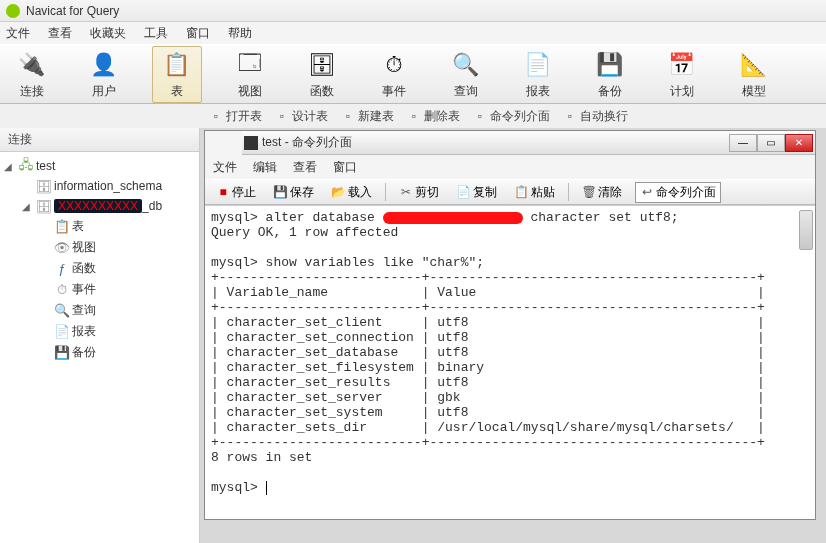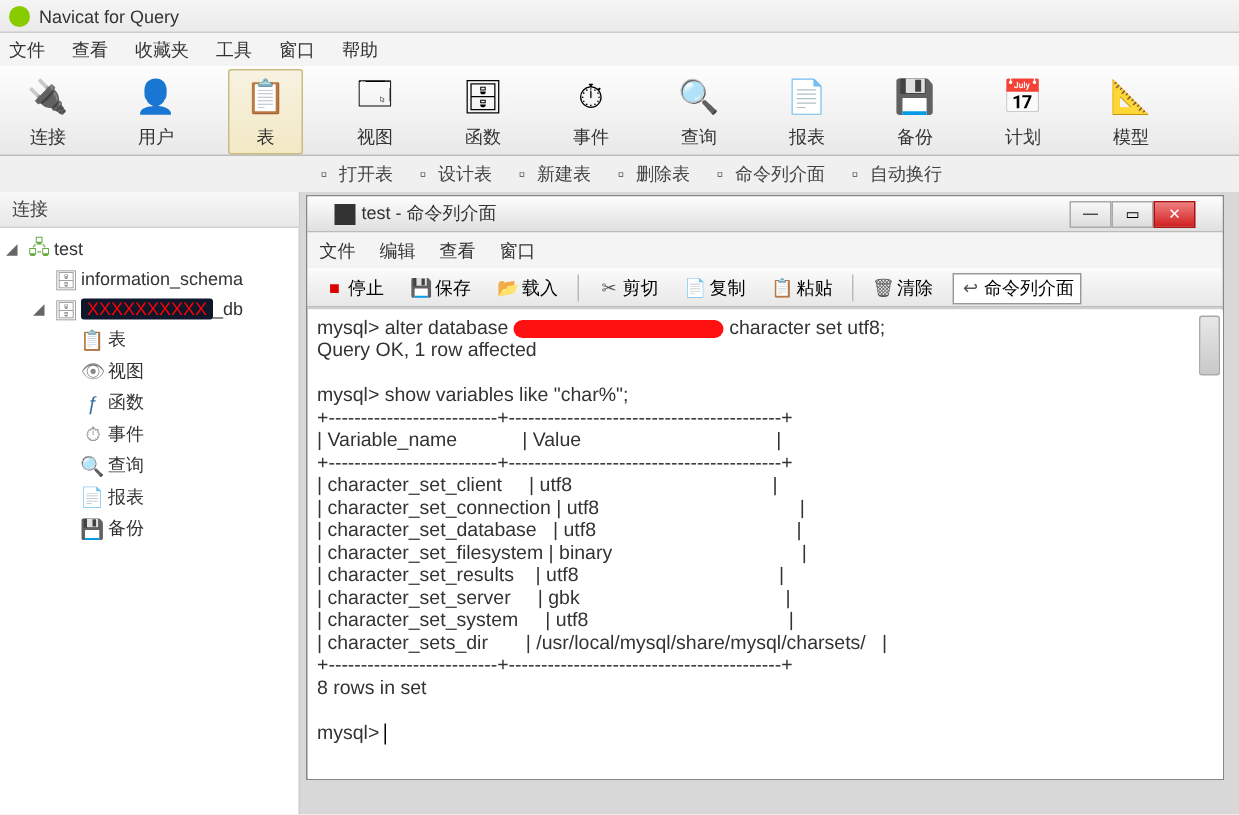--- a/index.html
+++ b/index.html
@@ -21,34 +21,34 @@
   .left { width: 200px; background: #fff; border-right: 1px solid #ccc; display: flex; flex-direction: column; }
   .left-header { background: linear-gradient(#f8f8f8,#e8e8e8); padding: 3px 8px; border-bottom: 1px solid #ccc; color: #444; }
   .tree { padding: 4px 0; overflow: auto; flex: 1; }
   .tree-item { display: flex; align-items: center; padding: 2px 4px; gap: 2px; }
   .tree-item .arrow { width: 12px; color: #666; font-size: 10px; }
   .tree-item .ic { width: 16px; height: 16px; display: flex; align-items: center; justify-content: center; font-size: 13px; }
   .tree-item .lbl { color: #333; }
   .redact { background: #0f172a; color: #f00; border-radius: 2px; padding: 0 4px; }
   .right { flex: 1; background: #d8d8d8; padding: 2px 4px; position: relative; }
   .child-window { background: #f4f4f4; border: 1px solid #888; width: 612px; height: 390px; position: absolute; top: 2px; left: 4px; }
-  .cw-title { height: 24px; background: linear-gradient(#fdfdfd,#e0e0e0); display: flex; align-items: center; padding: 0 18px; border-bottom: 1px solid #bbb; }
+  .cw-title { height: 24px; background: linear-gradient(#fdfdfd,#e0e0e0); display: flex; align-items: center; padding: 0 2px; border-bottom: 1px solid #bbb; margin-left: 37px; }
   .cw-title .ic { width: 14px; height: 14px; background: #333; margin-right: 4px; }
   .cw-title .title { flex: 1; color: #333; }
   .cw-buttons { display: flex; }
   .cw-btn { width: 28px; height: 18px; border: 1px solid #aaa; background: linear-gradient(#f8f8f8,#ddd); margin-left: 0; display: flex; align-items: center; justify-content: center; font-size: 10px; cursor: pointer; }
   .cw-btn.close { background: linear-gradient(#f08080,#d02020); border-color: #a11; color: #fff; }
   .cw-menubar { height: 24px; display: flex; align-items: center; padding: 0 8px; gap: 16px; background: #f4f4f4; }
   .cw-menubar span { color: #333; }
   .cw-toolbar { height: 26px; display: flex; align-items: center; padding: 0 6px; gap: 8px; background: linear-gradient(#fafafa,#e8e8e8); border-top: 1px solid #fff; border-bottom: 1px solid #bbb; }
   .cw-tb-item { display: flex; align-items: center; gap: 2px; border: 1px solid transparent; padding: 1px 4px; cursor: pointer; }
   .cw-tb-item.boxed { border: 1px solid #999; background: #fff; }
   .cw-tb-item .ic { width: 14px; height: 14px; display: flex; align-items: center; justify-content: center; font-size: 12px; }
   .cw-sep { width: 1px; height: 18px; background: #bbb; }
-  .console { background: #fff; font-family: Liberation Sans, sans-serif; font-size: 13px; padding: 4px 6px; overflow: auto; height: calc(100% - 24px - 24px - 26px); border-top: 1px solid #ccc; white-space: pre; color: #333; position: relative; }
+  .console { background: #fff; font-family: Liberation Mono, monospace; font-size: 13px; padding: 4px 6px; overflow: auto; height: calc(100% - 24px - 24px - 26px); border-top: 1px solid #ccc; white-space: pre; color: #333; position: relative; }
   .scroll-thumb { position: absolute; right: 2px; top: 4px; width: 14px; height: 40px; background: linear-gradient(#e8e8e8,#c8c8c8); border: 1px solid #aaa; border-radius: 2px; }
   .caret { display: inline-block; width: 1px; height: 14px; background: #000; vertical-align: middle; animation: blink 1s infinite; }
   @keyframes blink { 50% { opacity: 0; } }
   .red-oval { display: inline-block; width: 140px; height: 12px; background: #f11; border-radius: 6px; vertical-align: middle; }
 </style>
 </head>
 <body>
 
 <div class="titlebar">
   <div class="logo"></div>

